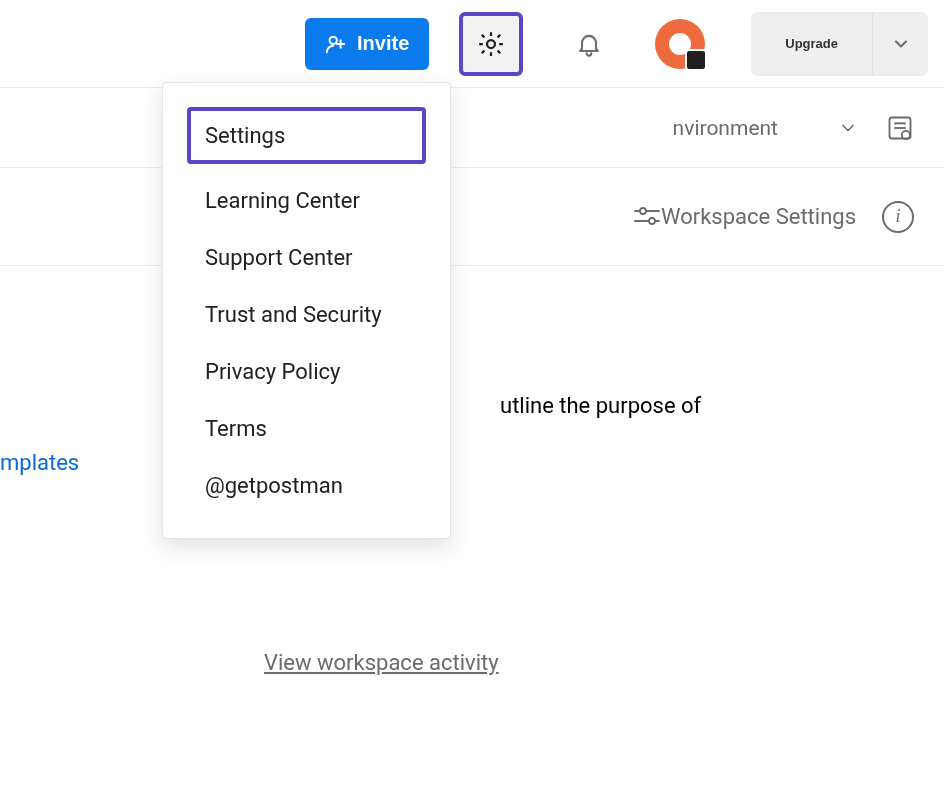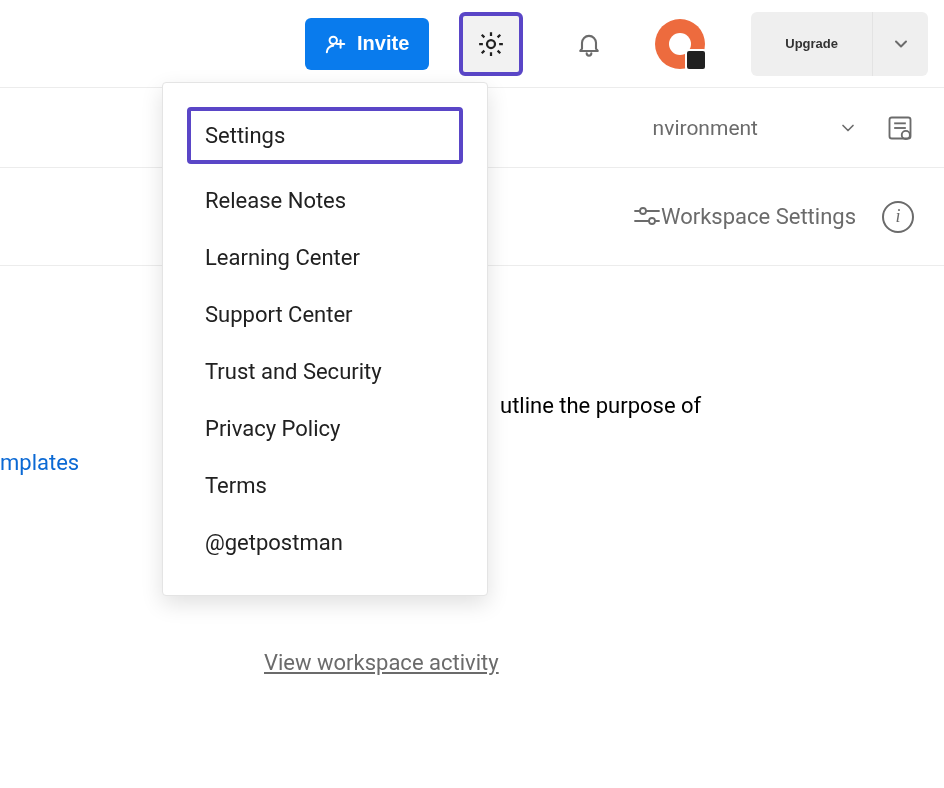--- a/index.html
+++ b/index.html
@@ -83,21 +83,21 @@
     background:#efefef;border:none;width:56px;border-left:1px solid #e3e3e3;
     border-radius:0 6px 6px 0;display:flex;align-items:center;justify-content:center;cursor:pointer;
   }
 
   
   .row2{
     height:80px;border-bottom:1px solid #ececec;
     display:flex;align-items:center;justify-content:flex-end;
     padding:0 30px;gap:28px;color:#6b6b6b;font-size:21px;
   }
-  .env-select{display:flex;align-items:center;gap:80px;cursor:pointer;}
+  .env-select{display:flex;align-items:center;gap:60px;cursor:pointer;}
   .env-text{color:#6b6b6b;}
   .row3{
     height:98px;border-bottom:1px solid #ececec;
     display:flex;align-items:center;justify-content:flex-end;
     padding:0 30px;gap:26px;color:#6b6b6b;font-size:22px;
   }
   .ws-settings{display:flex;cursor:pointer;}
   .info-circle{
     width:32px;height:32px;border:2px solid #6b6b6b;border-radius:50%;
     display:flex;align-items:center;justify-content:center;font-family:serif;font-style:italic;
@@ -111,21 +111,21 @@
   .frag-templates{
     position:absolute;left:0;top:450px;font-size:22px;color:#0b69d4;cursor:pointer;
   }
   .wa-link{
     position:absolute;left:264px;top:650px;font-size:22px;color:#6b6b6b;
     text-decoration:underline;cursor:pointer;
   }
 
   
   .dropdown{
-    position:absolute;left:162px;top:82px;width:326px;
+    position:absolute;left:162px;top:82px;width:289px;
     background:#fff;border:1px solid #e4e4e4;border-radius:4px;
     box-shadow:0 8px 22px rgba(0,0,0,.12);
     padding:24px 0;
     z-index:100;
   }
   .dd-item{
     font-size:22px;color:#212121;padding:16px 42px;cursor:pointer;
   }
   .dd-highlight{
     border:4px solid #5a46c7;border-radius:4px;margin:0 24px 8px 24px;padding:12px 14px;
@@ -218,20 +218,19 @@
     <span>i</span>
   </div>
 </div>
 
 <div class="frag-outline">utline the purpose of</div>
 <div class="frag-templates">mplates</div>
 <a class="wa-link">View workspace activity</a>
 
 <div class="dropdown">
   <div class="dd-item dd-highlight">Settings</div>
-  <div class="dd-item">Release Notes</div>
   <div class="dd-item">Learning Center</div>
   <div class="dd-item">Support Center</div>
   <div class="dd-item">Trust and Security</div>
   <div class="dd-item">Privacy Policy</div>
   <div class="dd-item">Terms</div>
   <div class="dd-item">@getpostman</div>
 </div>
 
 </body></html>

